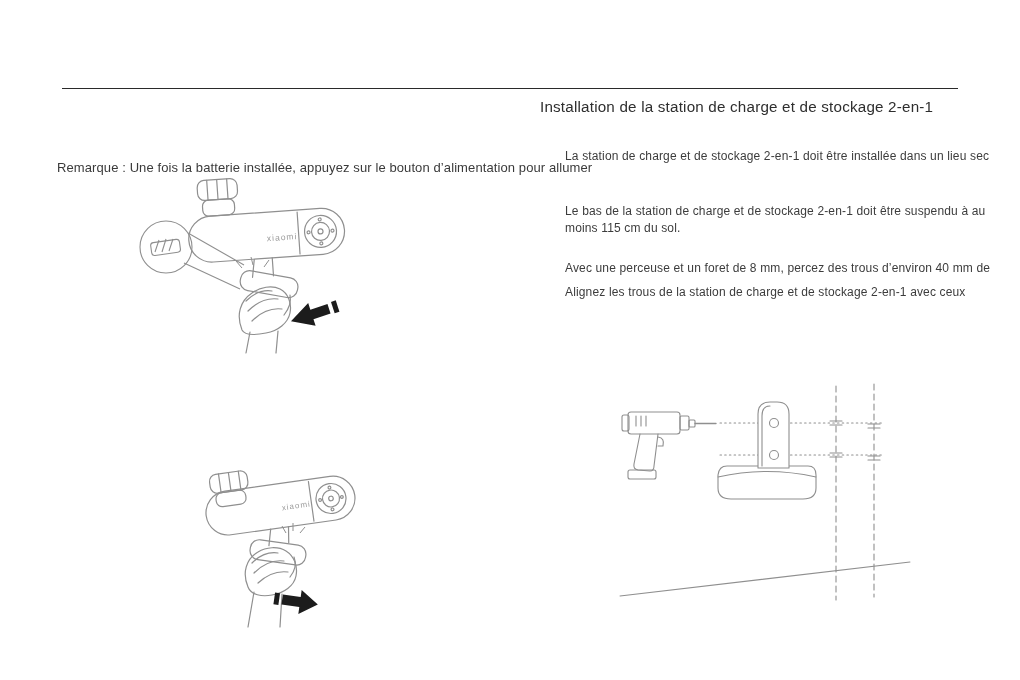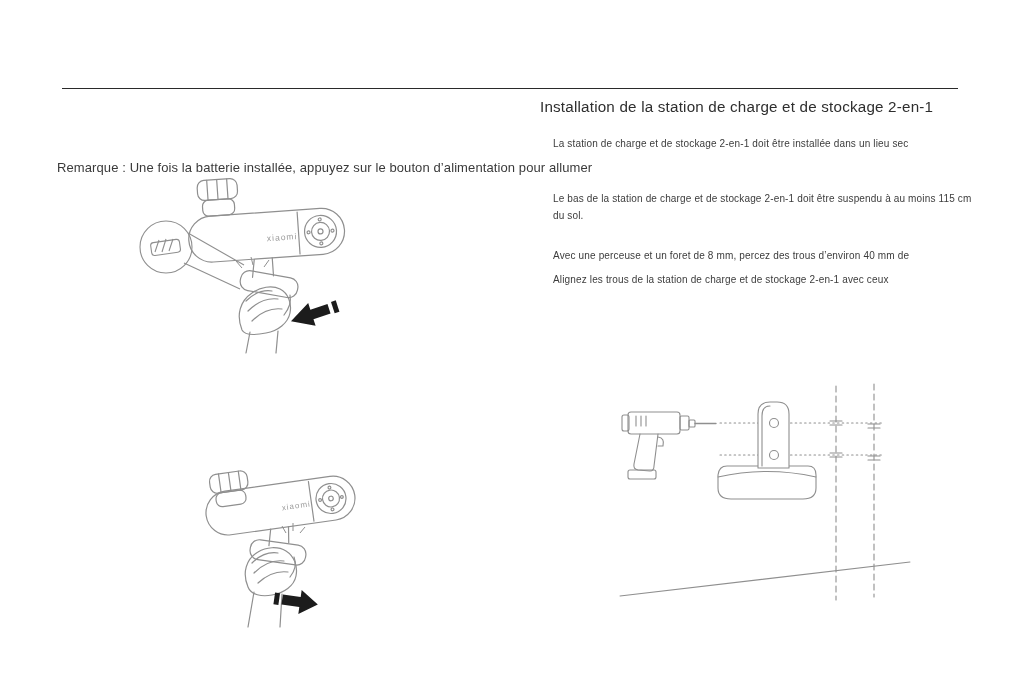--- a/index.html
+++ b/index.html
@@ -14,22 +14,22 @@
   .rule { position: absolute; left: 62px; top: 88px; width: 896px; height: 1px; background: #2a2a2a; }
   .note {
     position: absolute; left: 57px; top: 147px;
     font-size: 13px; color: #3a3a3a; white-space: nowrap; letter-spacing: 0.1px;
   }
   .title {
     position: absolute; left: 540px; top: 98px; margin: 0;
     font-size: 15.2px; font-weight: 400; color: #2e2e2e; letter-spacing: 0.2px;
   }
   .para {
-    position: absolute; left: 549px; margin: 4px;
-    font-size: 10px; line-height: 16.5px; color: #3c3c3c; letter-spacing: 0.15px;
+    position: absolute; left: 549px; margin: 16px;
+    font-size: 12px; line-height: 16.5px; color: #3c3c3c; letter-spacing: 0.15px;
   }
   .p1 { top: 132px; white-space: nowrap; }
   .p2 { top: 187px; width: 428px; }
   .p3 { top: 244px; white-space: nowrap; text-align: center; }
   .p4 { top: 268px; white-space: nowrap; }
   .illus { position: absolute; }
   .il1 { left: 126px; top: 165px; width: 245px; height: 190px; }
   .il2 { left: 190px; top: 438px; width: 190px; height: 192px; }
   .il3 { left: 612px; top: 378px; width: 305px; height: 245px; }
   .illus svg { display: block; width: 100%; height: 100%; }

